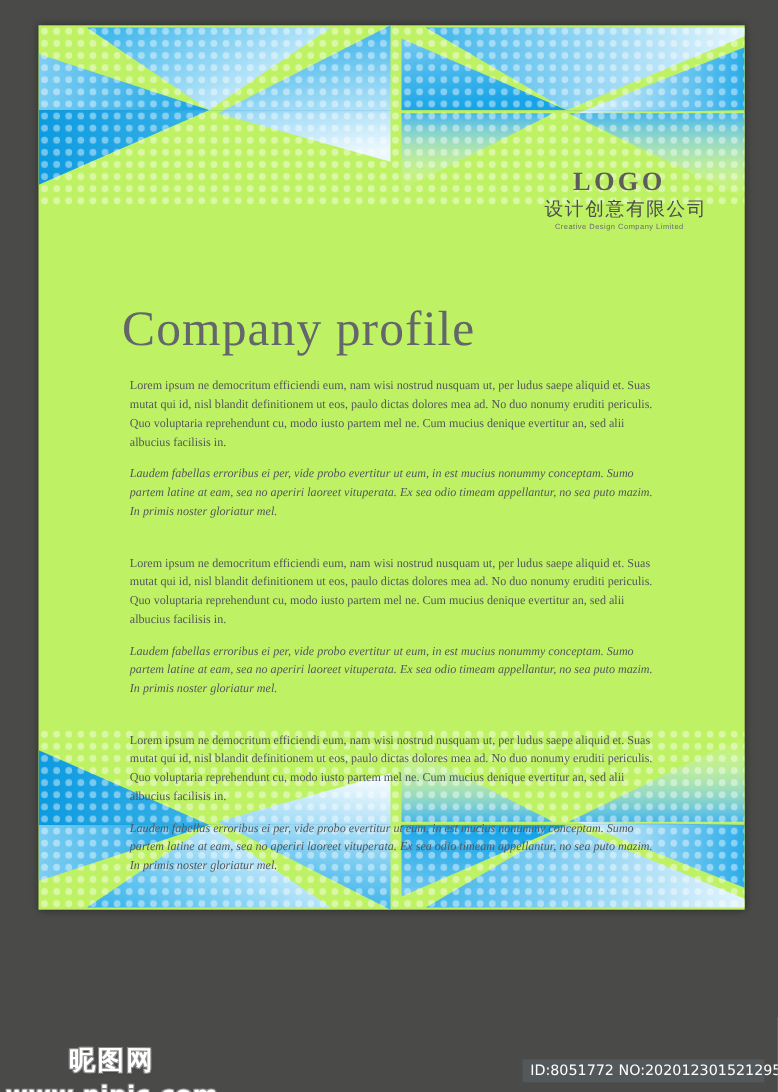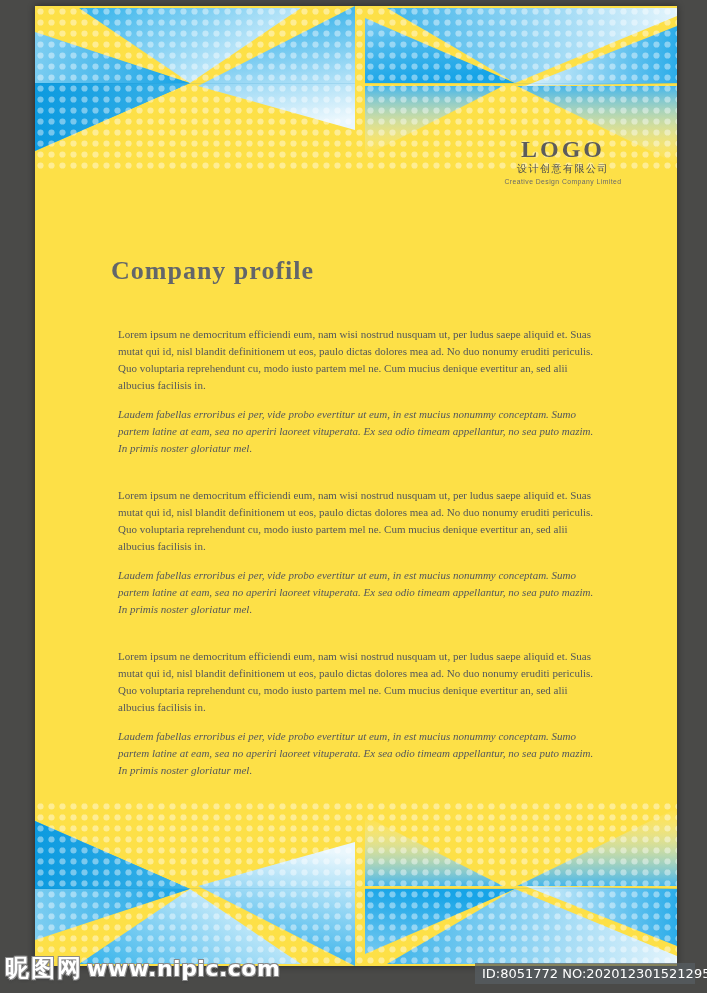--- a/index.html
+++ b/index.html
@@ -5,69 +5,70 @@
   html,body{margin:0;padding:0;}
   body{
     width:707px;height:993px;
     background:#4a4a48;
     font-family:"Liberation Sans","DejaVu Sans",sans-serif;
     position:relative;
     overflow:hidden;
   }
   .frame{position:absolute;inset:0;background:#4a4a48;}
   .page{
-    position:absolute;left:35px;top:6px;width:642px;height:960px;
-    background:#fde047;
+    position:absolute;left:35px;top:23px;width:642px;height:804px;
+    background:#bef264;
     box-shadow:0 0 7px rgba(0,0,0,0.45);
     overflow:hidden;
   }
   .deco{position:absolute;left:0;width:642px;height:200px;display:block;}
   .deco-top{top:0;}
   .deco-bottom{bottom:0;transform:scaleY(-1);}
   .logo-block{
     position:absolute;left:460px;top:130px;width:136px;
     text-align:center;line-height:1.1;
   }
   .logo-name{
     font-family:"Liberation Serif","DejaVu Serif",serif;
     font-weight:bold;font-size:24px;color:#5c5c5c;letter-spacing:3px;
   }
   .logo-cn{
-    font-family:Liberation Mono, monospace;
-    font-size:10px;color:#4e4e4e;letter-spacing:1.5px;margin-top:2px;
+    font-family:Liberation Serif, serif;
+    font-size:17px;color:#4e4e4e;letter-spacing:1.5px;margin-top:2px;
     white-space:nowrap;
   }
   .logo-en{
     font-family:"Liberation Sans","DejaVu Sans",sans-serif;
     font-size:6.8px;color:#6a6a6a;letter-spacing:0.45px;margin-top:3px;
     white-space:nowrap;
   }
   .doc-title{
     position:absolute;left:76px;top:250px;
     font-family:"Liberation Serif","DejaVu Serif",serif;
-    font-weight:700;font-size:26px;color:#63666a;letter-spacing:1px;
+    font-weight:400;font-size:45px;color:#63666a;letter-spacing:1px;
   }
   .doc-body{
     position:absolute;left:83px;top:320px;width:484px;
     font-family:"Liberation Serif","DejaVu Serif",serif;
     font-size:11px;line-height:17px;color:#54575b;
   }
   .para-block{margin:0 0 30px 0;}
   .para-block p{margin:0 0 12px 0;}
   .para-block p:last-child{margin-bottom:0;font-style:italic;}
   .nipic-mark{
     position:absolute;left:5px;top:948px;height:40px;
     display:flex;align-items:center;gap:4px;
     font-family:"DejaVu Sans","Liberation Sans",sans-serif;
     font-weight:bold;color:#ffffff;
     text-shadow:
       -1px -1px 0 #8a8a8a, 1px -1px 0 #8a8a8a,
       -1px 1px 0 #8a8a8a, 1px 1px 0 #8a8a8a,
       0 2px 2px rgba(60,60,60,0.6);
     z-index:5;
+    flex-direction:column;
   }
   .nipic-logo{font-size:24px;letter-spacing:2px;}
   .nipic-url{font-size:22px;letter-spacing:0.5px;}
   .id-bar{
     position:absolute;left:475px;top:963px;width:220px;height:21px;
     background:rgba(88,94,99,0.72);
     color:#ffffff;font-size:13px;line-height:21px;
     font-family:"DejaVu Sans","Liberation Sans",sans-serif;
     padding-left:7px;box-sizing:border-box;white-space:nowrap;
     z-index:5;

